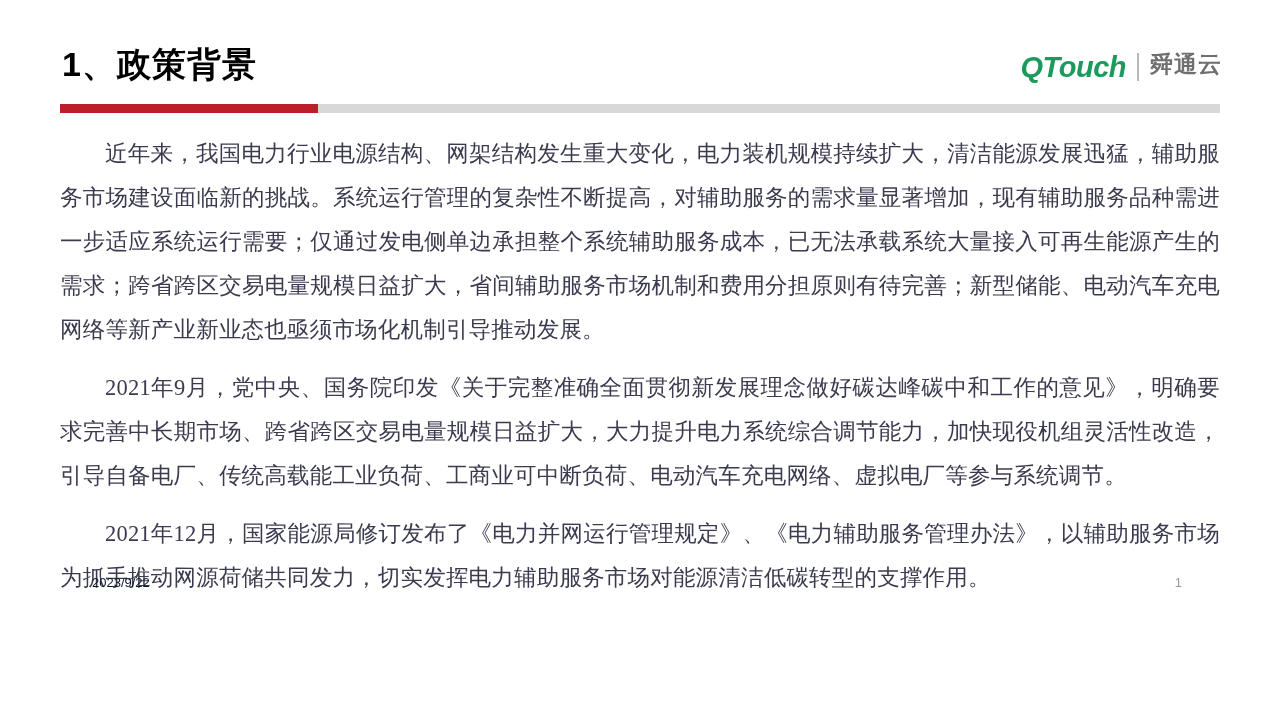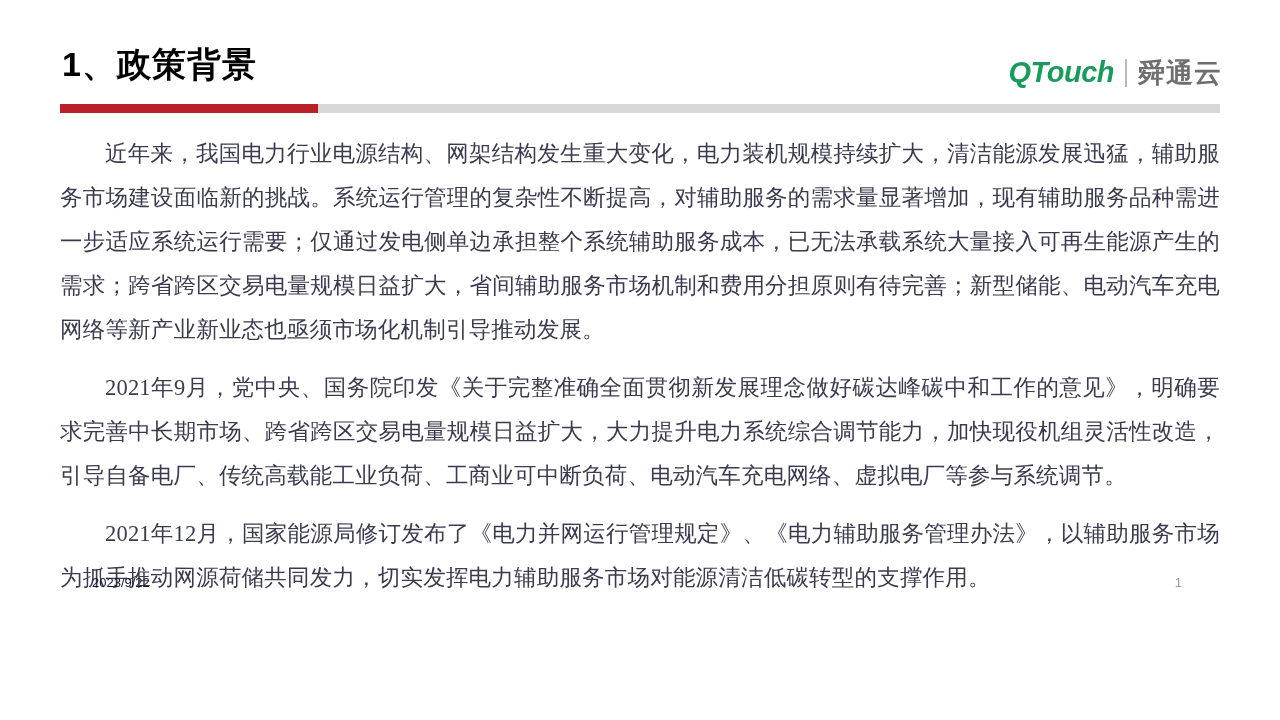--- a/index.html
+++ b/index.html
@@ -33,41 +33,41 @@
     color: #000000;
     letter-spacing: 1px;
     white-space: nowrap;
   }
 
   .logo {
     position: absolute;
     right: 58px;
     top: 53px;
     display: flex;
-    align-items: flex-end;
+    align-items: flex-start;
     height: 34px;
   }
   .logo-q {
     font-family: "Liberation Sans", "DejaVu Sans", sans-serif;
     font-size: 29px;
     font-weight: bold;
     font-style: italic;
     color: #1a9b5c;
     letter-spacing: -0.5px;
     line-height: 1;
   }
   .logo-divider {
     width: 2px;
     height: 28px;
     background: #b9b9b9;
     margin: 0 11px;
   }
   .logo-cn {
     font-family: "Liberation Sans", "DejaVu Sans", sans-serif;
-    font-size: 27px;
+    font-size: 23px;
     font-weight: bold;
     color: #6f6f6f;
     letter-spacing: 1px;
     line-height: 1;
   }
 
   
   .rule {
     position: absolute;
     left: 60px;

